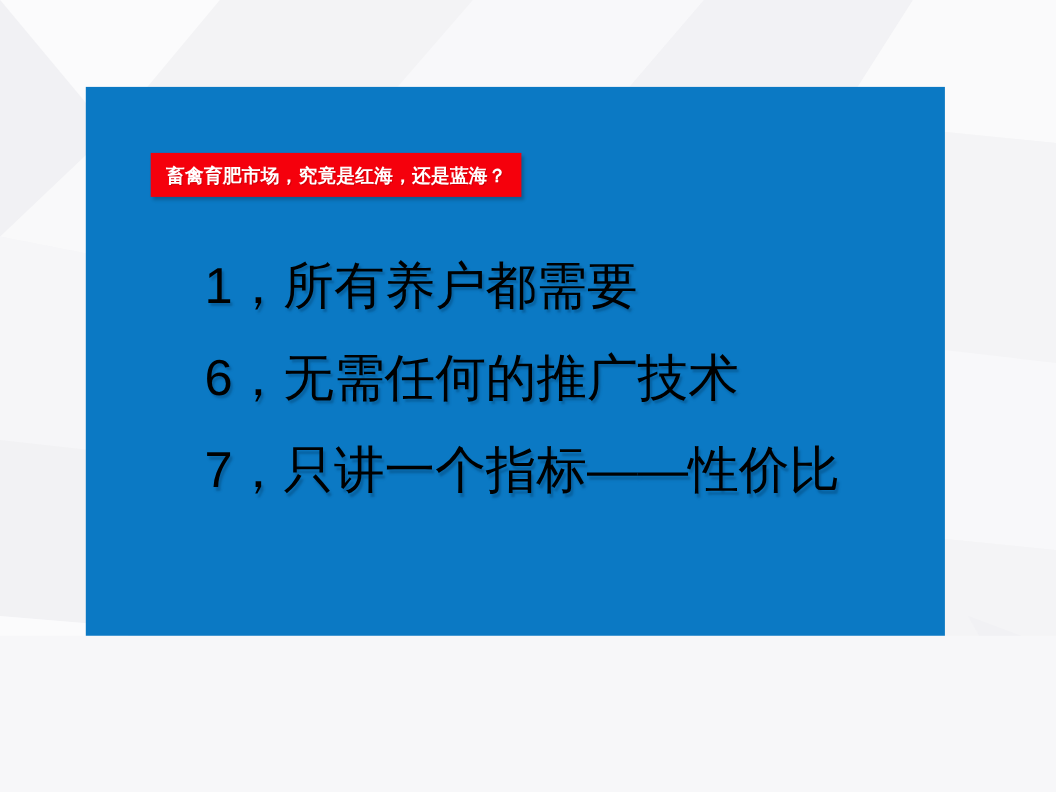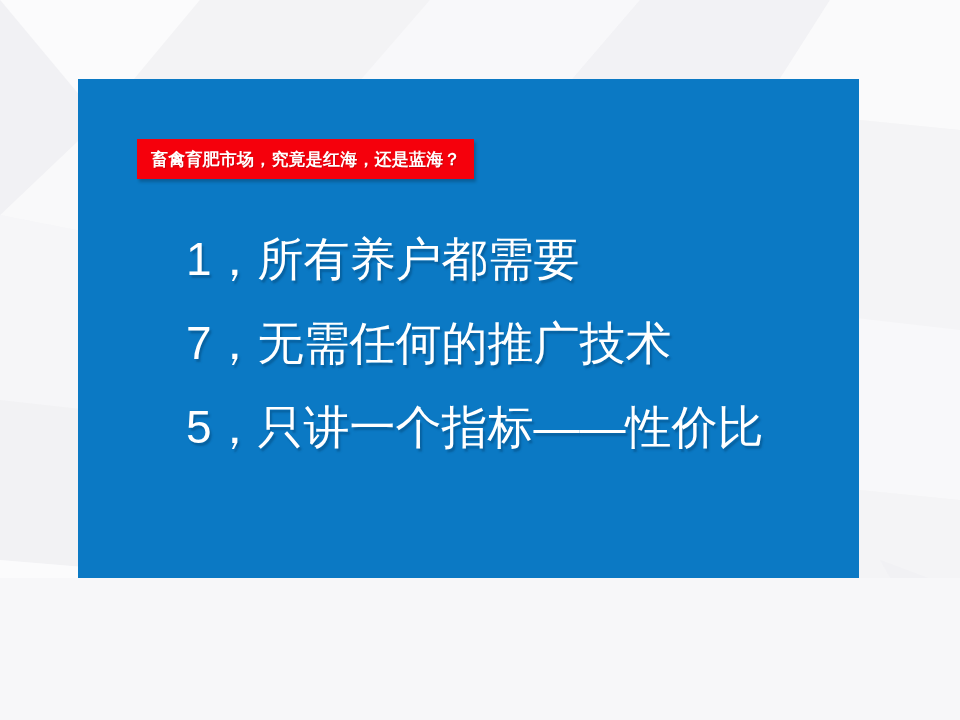--- a/index.html
+++ b/index.html
@@ -67,21 +67,21 @@
   }
 
   
   #bullet-list {
     position: absolute;
     left: 108px;
     top: 138px;
     width: 660px;
   }
   .bullet-line {
-    color: #ffffff;
+    color: #000000;
     font-size: 46px;
     font-weight: 500;
     line-height: 84px;
     height: 84px;
     white-space: nowrap;
     letter-spacing: 0px;
     text-shadow: 2px 3px 2px rgba(0, 58, 100, 0.38);
   }
 </style>
 </head>
@@ -119,18 +119,18 @@
   </svg>
 
   <div id="blue-panel">
 
     <div id="red-banner">
       <span class="banner-text">畜禽育肥市场，究竟是红海，还是蓝海？</span>
     </div>
 
     <div id="bullet-list">
       <div class="bullet-line">1，所有养户都需要</div>
-      <div class="bullet-line">7，无需任何的推广技术</div>
-      <div class="bullet-line">5，只讲一个指标——性价比</div>
+      <div class="bullet-line">6，无需任何的推广技术</div>
+      <div class="bullet-line">7，只讲一个指标——性价比</div>
     </div>
 
   </div>
 </div>
 
 </body></html>

